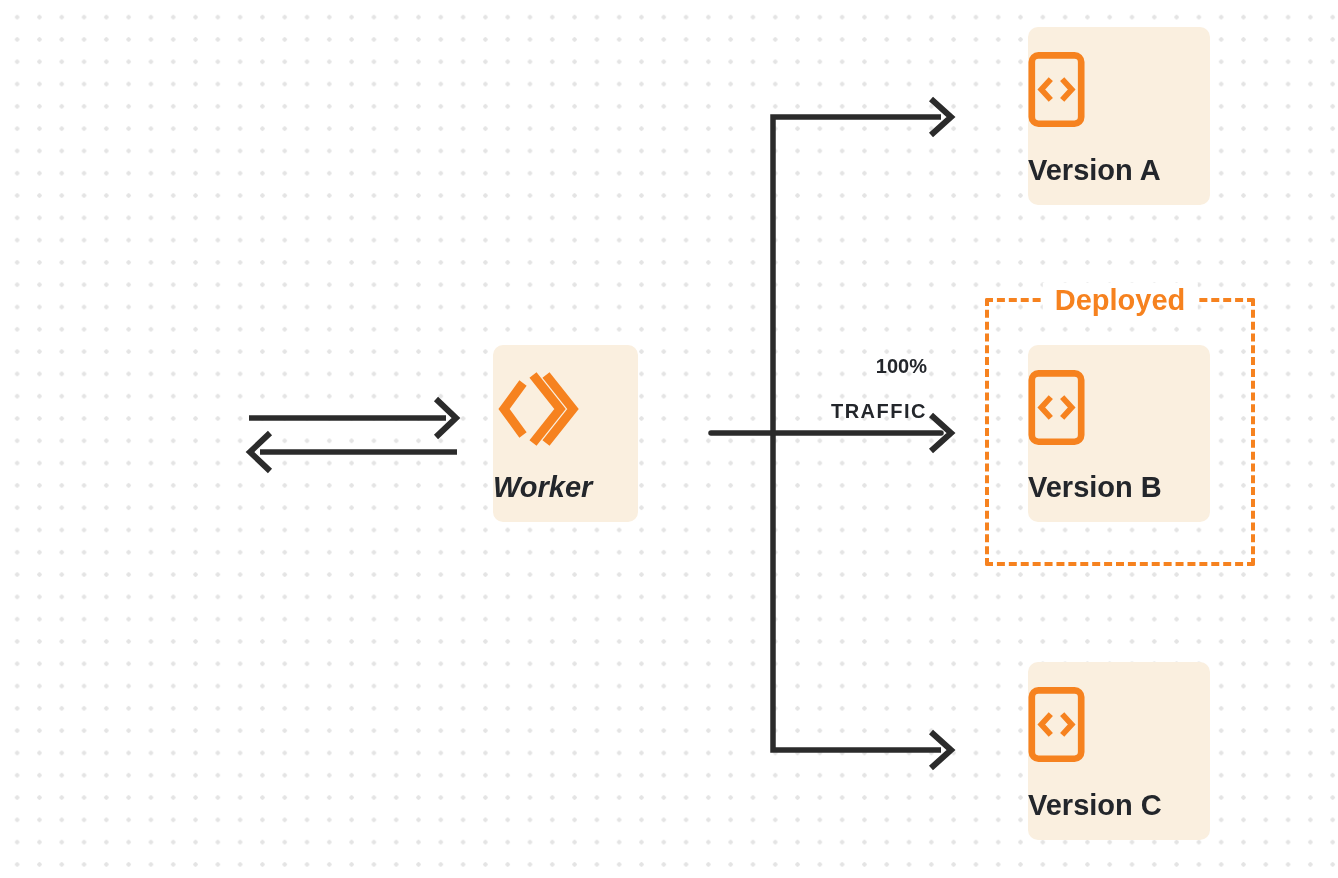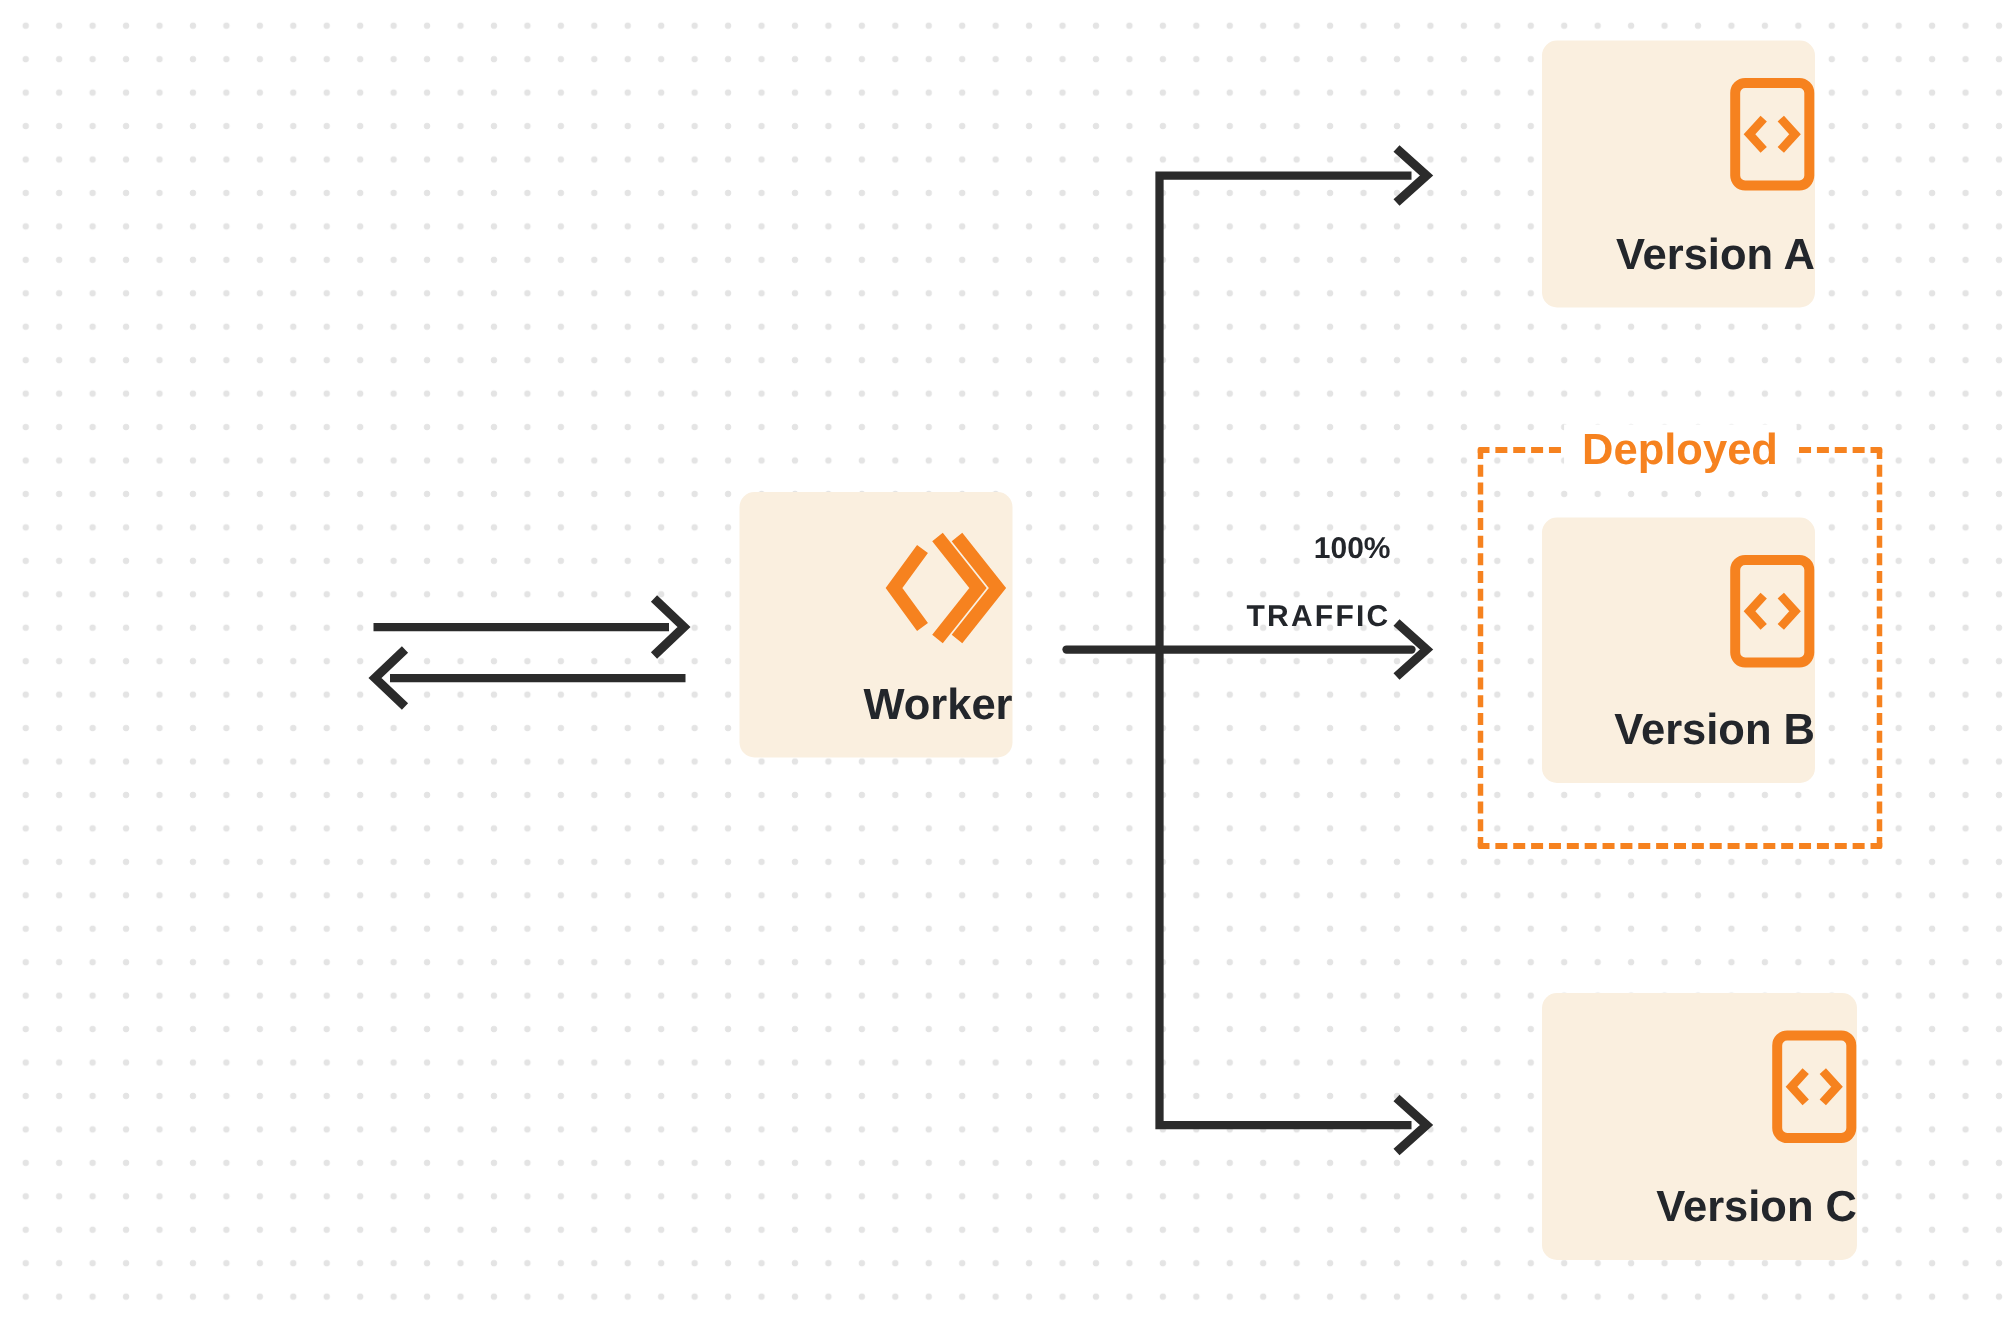--- a/index.html
+++ b/index.html
@@ -16,21 +16,21 @@
   }
   .arrows { position: absolute; left: 0; top: 0; }
   .arrows * { stroke: var(--line, #2b2b2b); fill: none; }
   .arrows .shaft { stroke-width: 5.5px; }
   .arrows .head  { stroke-width: 6px; stroke-linejoin: miter; stroke-linecap: butt; }
 
   .node {
     position: absolute;
     display: flex;
     flex-direction: column;
-    align-items: flex-end;
+    align-items: flex-start;
     box-sizing: border-box;
   }
   .node .label {
     font-weight: 700;
     font-size: 29px;
     line-height: 34px;
     color: var(--text, #23262b);
     white-space: nowrap;
   }
   .node.gray  { background: var(--graybox, #f4f4f5); border-radius: 8px; justify-content: center; }
@@ -69,24 +69,24 @@
     text-align: right;
     font-weight: 700;
     font-size: 20px;
     line-height: 22px;
     color: var(--text, #23262b);
   }
   .traffic-label .t2 { margin-top: 23px; letter-spacing: 1.5px; }
 
   
   .client-node    { left: 30px;   top: 344px; width: 181px; height: 180px; }
-  .worker-node    { left: 493px;  top: 328px; width: 182px; height: 177px; }
+  .worker-node    { left: 493px;  top: 345px; width: 145px; height: 177px; font-style: italic; }
   .version-a-node { left: 1028px; top: 27px;  width: 182px; height: 178px; }
   .version-b-node { left: 1028px; top: 345px; width: 182px; height: 177px; }
-  .version-c-node { left: 1028px; top: 662px; width: 210px; height: 178px; }
+  .version-c-node { left: 1028px; top: 662px; width: 182px; height: 178px; }
 </style>
 </head>
 <body>
 
 <div class="canvas">
 
   <svg class="arrows" width="1338" height="878" viewBox="0 0 1338 878" aria-hidden="true">
 
     <path class="shaft" d="M249 418 H446"></path>
     <polyline class="head" points="436,399 456,418 436,437"></polyline>

